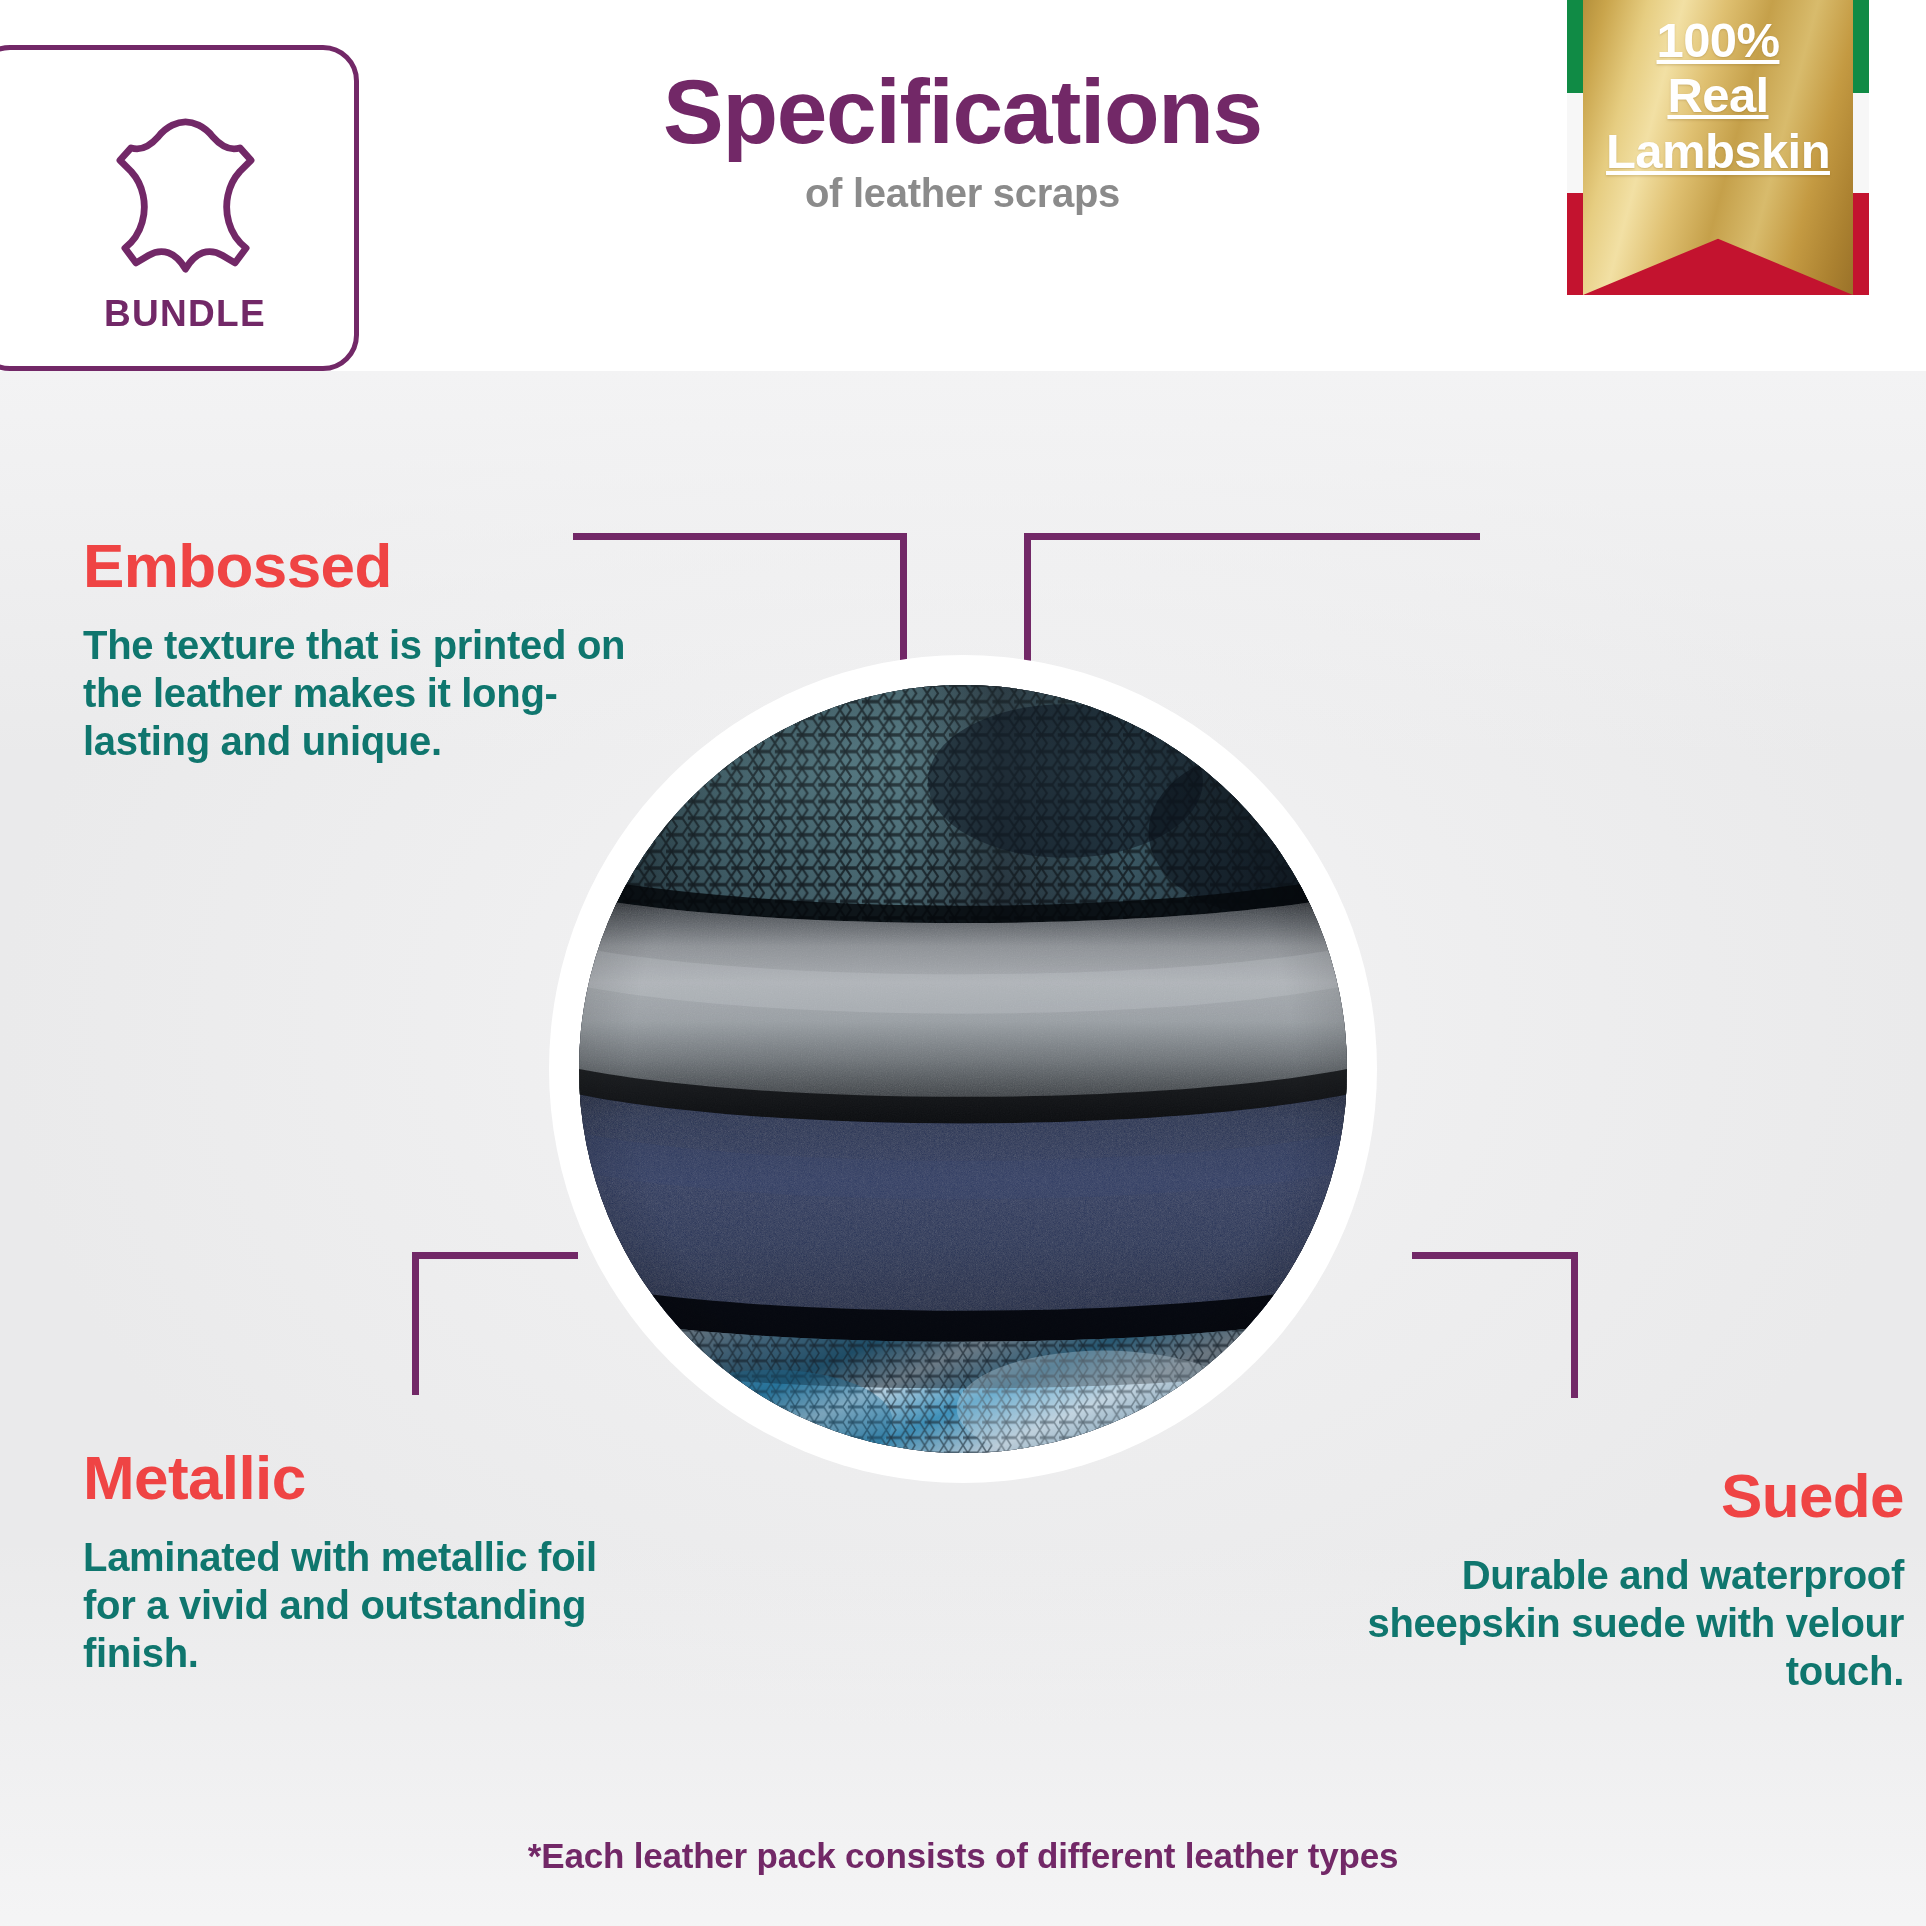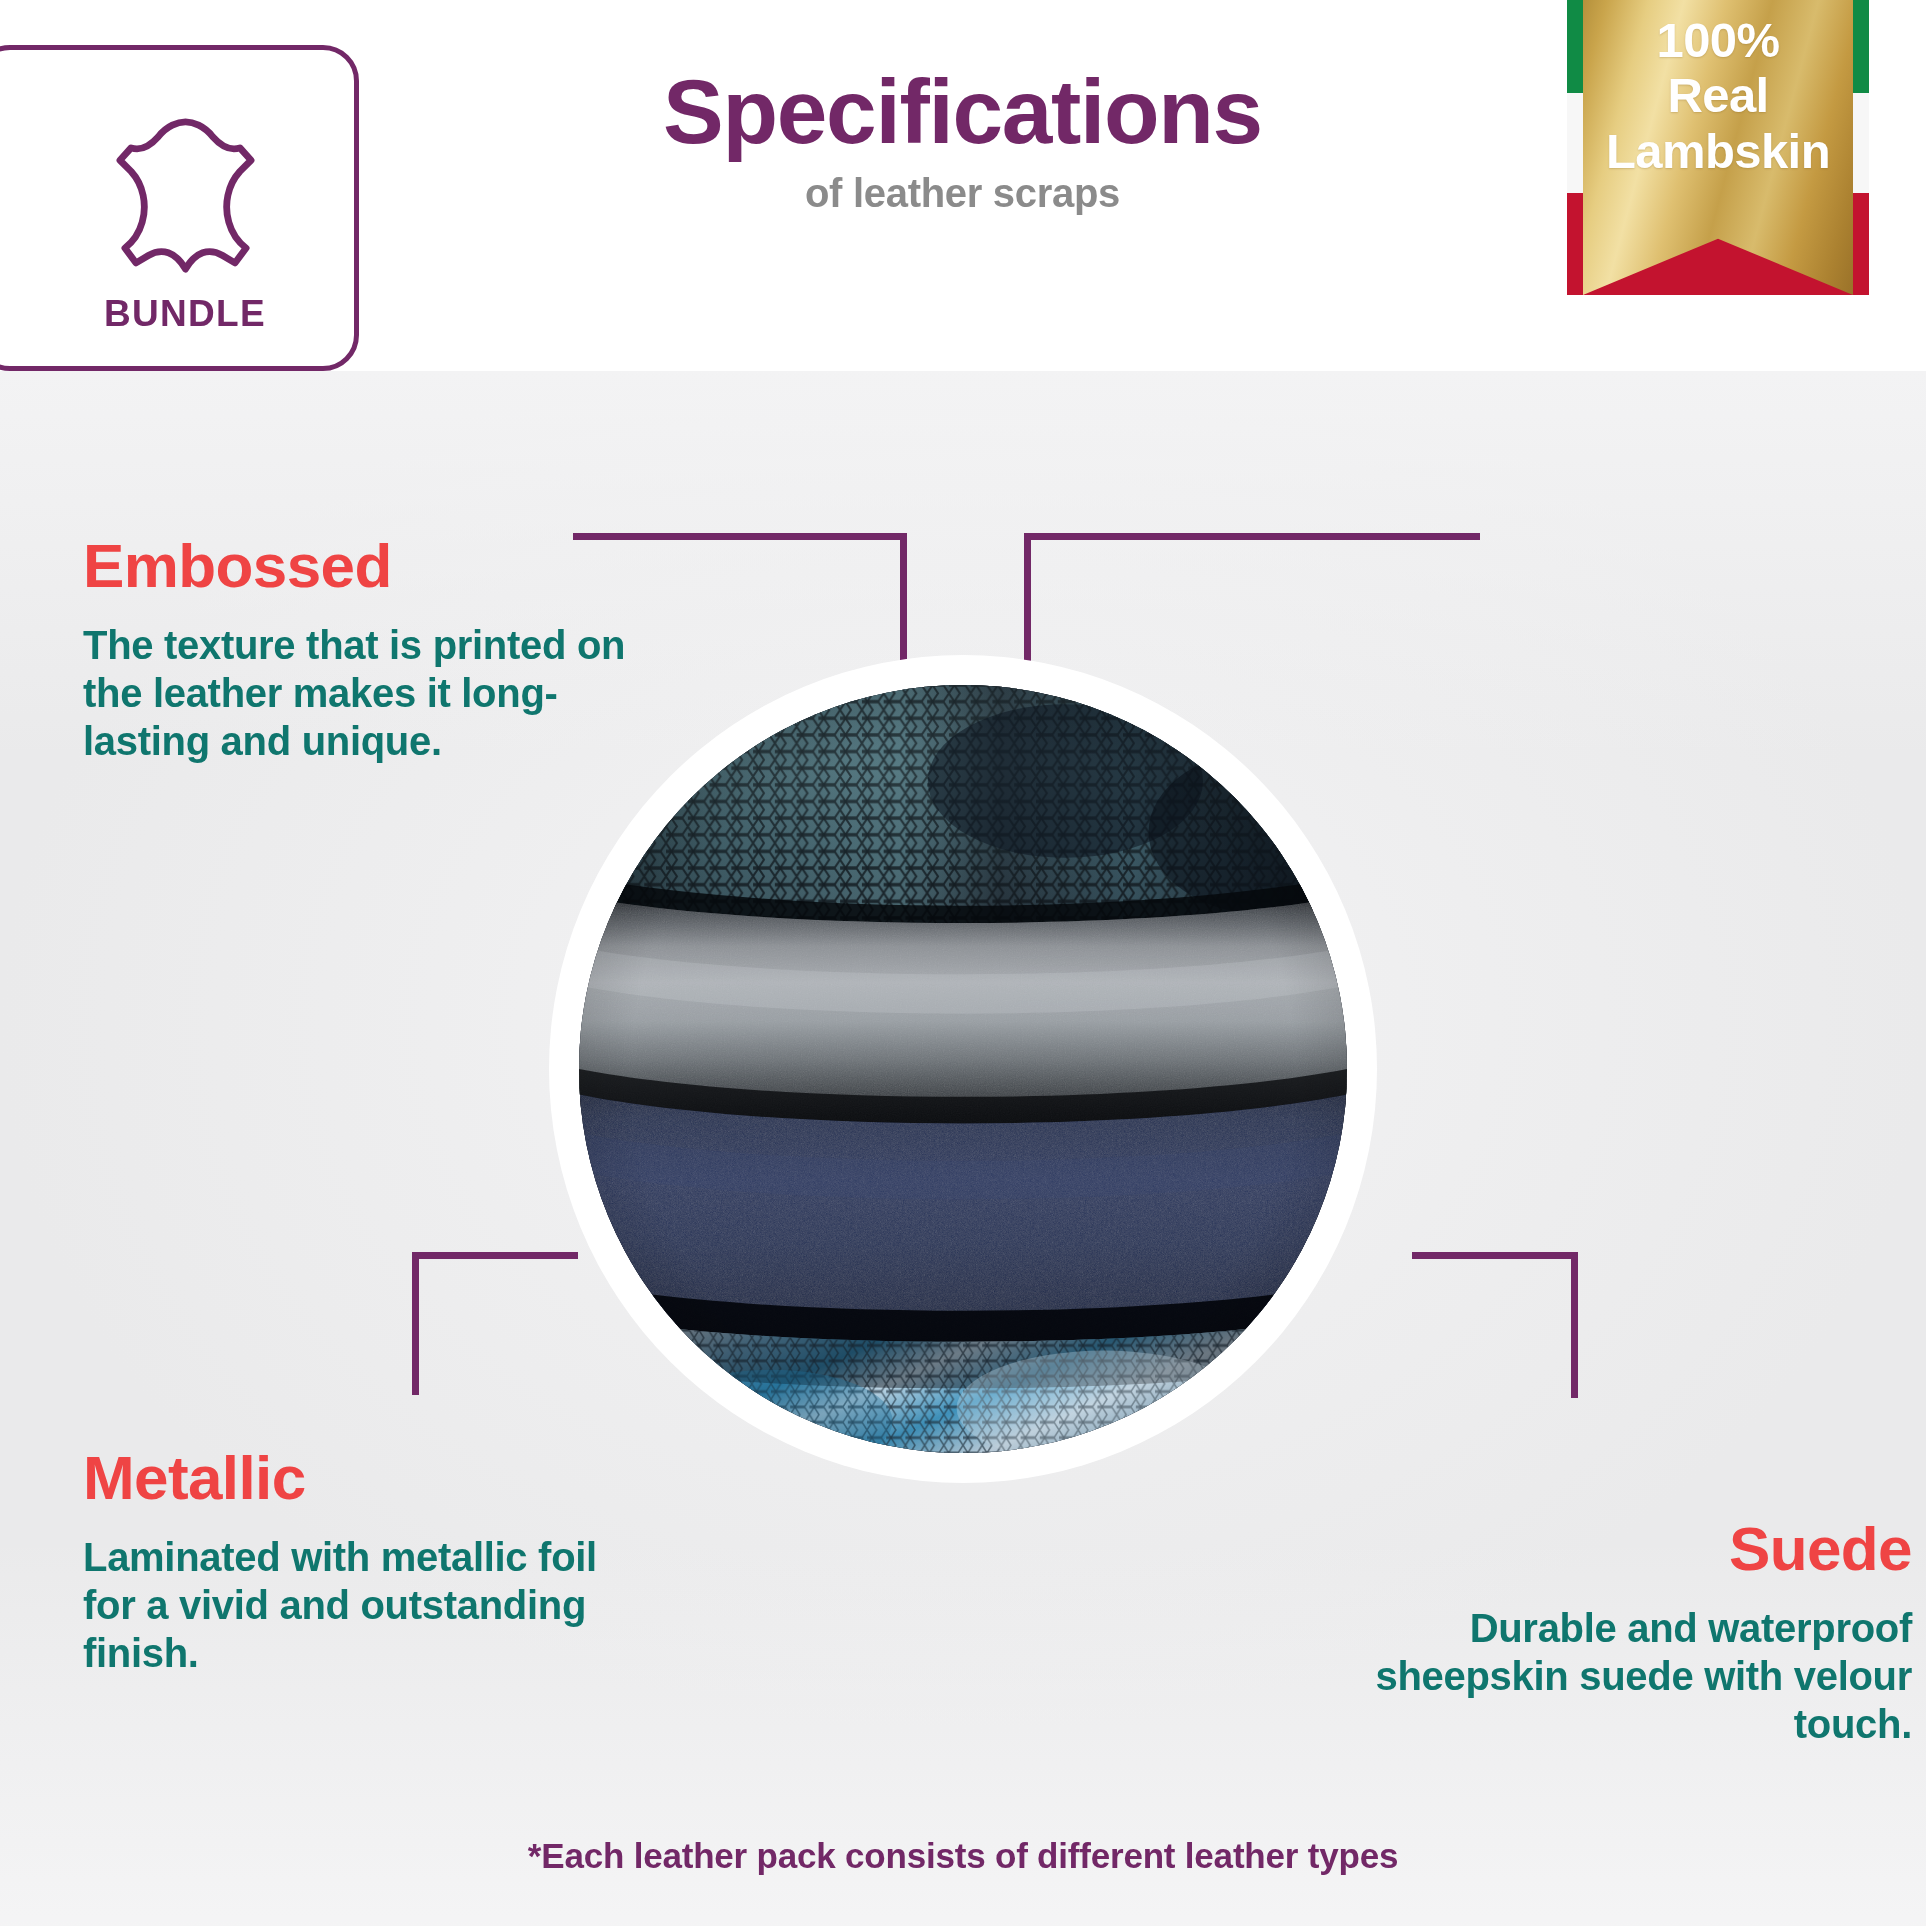--- a/index.html
+++ b/index.html
@@ -90,20 +90,21 @@
     -webkit-clip-path: polygon(0 0, 100% 0, 100% 100%, 50% 82%, 0 100%);
     clip-path: polygon(0 0, 100% 0, 100% 100%, 50% 82%, 0 100%);
     display:flex; flex-direction:column;
     align-items:center; justify-content:flex-start;
     padding-top:31px;
   }
   .ribbon-line {
     color:#ffffff; font-size:49px; font-weight:bold;
     line-height:1.13; text-align:center; letter-spacing:-0.6px;
     text-shadow:0 1.3px 1.9px rgba(120,85,20,.25);
+    text-decoration:underline;
   }
 
   
   .photo-ring {
     position:absolute; left:549px; top:655px; width:828px; height:828px;
     border-radius:50%;
     background:#ffffff;
     box-shadow:0 0 0 0 rgba(0,0,0,0);
   }
   .photo-circle {
@@ -139,21 +140,21 @@
   }
   .blk-body {
     margin-top:22px;
     font-size:40px; font-weight:bold; color:#0f766e;
     line-height:1.20; letter-spacing:-0.3px;
   }
 
   .blk-embossed { left:83px;  top:494px;  width:565px; text-align:left; }
   .blk-lambskin { left:1278px; top:494px;  width:648px; text-align:right; padding-right:26px;}
   .blk-metallic { left:83px;  top:1406px; width:565px; text-align:left; }
-  .blk-suede    { left:1278px; top:1477px; width:648px; text-align:right; padding-right:14px;}
+  .blk-suede    { left:1278px; top:1424px; width:648px; text-align:right; padding-right:22px;}
 
   .blk-lambskin .blk-title,
   .blk-suede    .blk-title { text-align:right; }
 
   
   .footnote {
     position:absolute; left:0; top:1836px; width:1926px;
     text-align:center;
     font-size:35px; font-weight:bold; color:#722867;
     letter-spacing:-0.2px;

